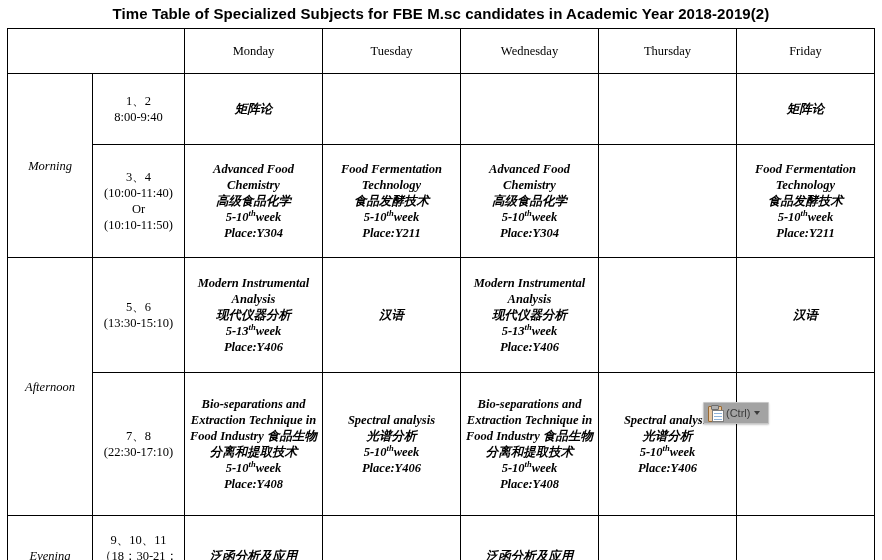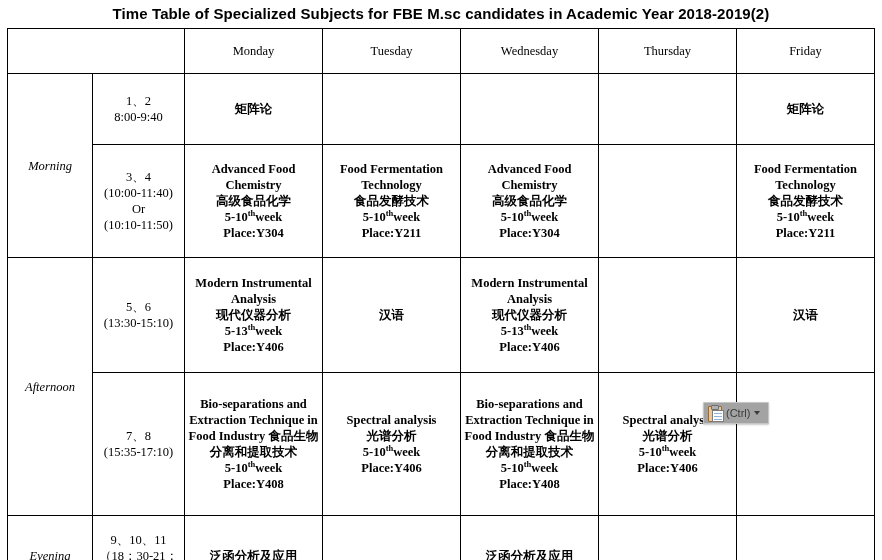--- a/index.html
+++ b/index.html
@@ -60,20 +60,21 @@
     font-size: 13px;
     font-style: italic;
   }
   .time-cell {
     font-size: 12.5px;
     line-height: 1.35;
   }
   .course {
     font-weight: bold;
     font-family: "Liberation Serif", serif;
+    font-style: italic;
   }
   .course .en {
     display: block;
   }
   .course .cn {
     display: block;
   }
   .course .wk, .course .pl {
     display: block;
     font-weight: bold;
@@ -288,21 +289,21 @@
         <td>
           <div class="course">
               <span class="cn">汉语</span>
             </div>
         </td>
       </tr>
 
       <tr class="r4">
         <td class="time-cell">
           <div>7、8</div>
-          <div>(15:35-17:10)</div>
+          <div>(22:30-17:10)</div>
         </td>
         <td>
           <div class="course">
             <span class="en">Bio-separations and Extraction Technique in Food Industry 食品生物分离和提取技术</span>
             <span class="wk"><span>5-10</span><span class="sup">th</span><span>week</span></span>
             <span class="pl">Place:Y408</span>
           </div>
         </td>
         <td>
           <div class="course">

